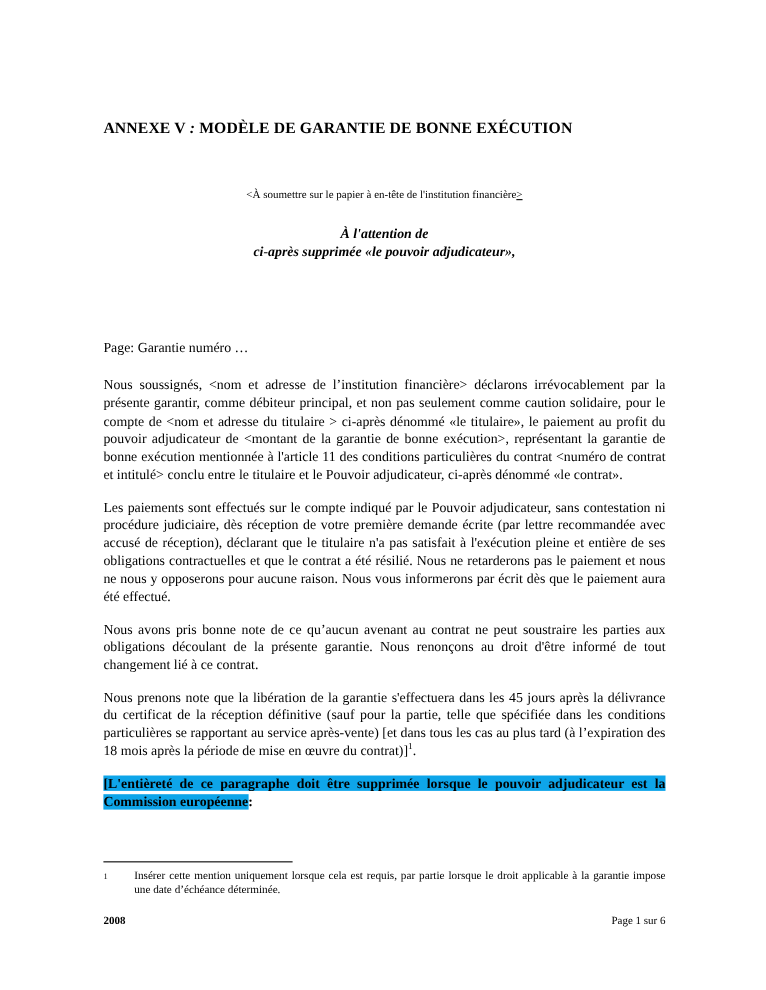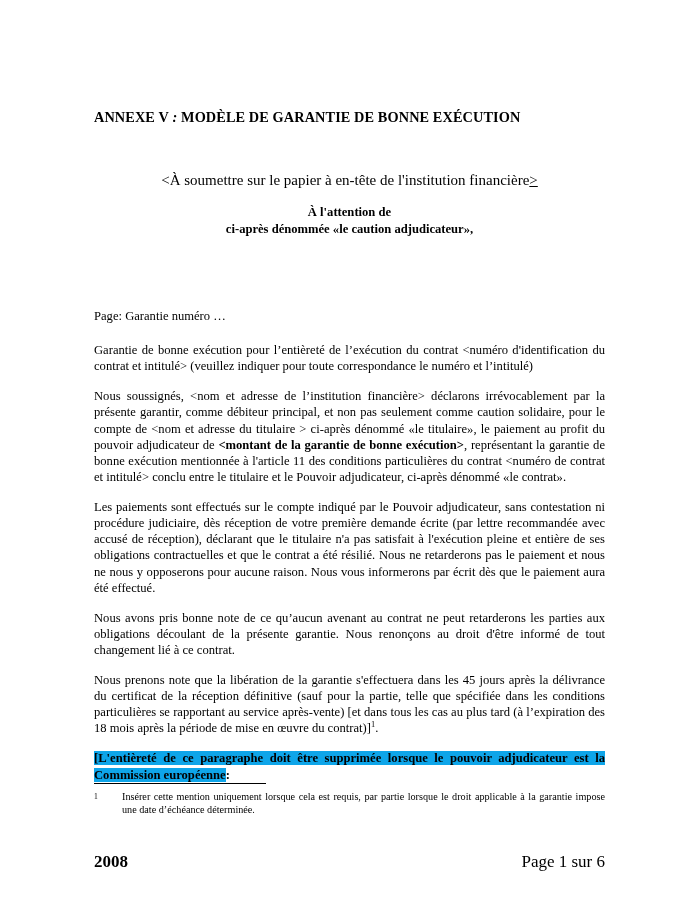--- a/index.html
+++ b/index.html
@@ -48,33 +48,34 @@
     font-weight: bold;
   }
 
   
   .submit-line {
     position: absolute;
     top: 172px;
     left: 0;
     width: 511px;
     text-align: center;
-    font-size: 15px;
+    font-size: 10px;
   }
   .submit-line .u { text-decoration: underline; }
 
   .attention-block {
     position: absolute;
     top: 204px;
     left: 0;
     width: 511px;
     text-align: center;
     font-size: 12.6px;
     font-weight: bold;
     line-height: 16.5px;
+    font-style: italic;
   }
   .attention-block div { white-space: nowrap; }
 
   
   .body-block {
     position: absolute;
     top: 308px;
     left: 0;
     width: 511px;
   }
@@ -84,21 +85,21 @@
     line-height: 16.2px;
     text-align: justify;
     text-justify: inter-word;
   }
   p.para:last-child { margin-bottom: 0; }
   .obj-line {
     margin: 0 0 18px 0;
     font-size: 12.6px;
     line-height: 16.2px;
   }
-  .b { font-weight: bold; }
+  .b { font-weight: normal; }
   sup.fn {
     font-size: 8.4px;
     vertical-align: super;
     line-height: 0;
   }
 
   
   .hl-para {
     margin: 0;
     font-size: 12.6px;
@@ -139,57 +140,56 @@
   }
   .footnote-text {
     display: block;
     padding-left: 28px;
   }
 
   
   .footer {
     position: absolute;
     left: 94px;
-    top: 852px;
-    width: 511px;
-    font-size: 17px;
+    top: 832px;
+    width: 511px;
+    font-size: 10px;
     display: flex;
     justify-content: space-between;
     align-items: flex-start;
   }
   .footer-year { font-weight: bold; }
   .footer-page { font-weight: normal; }
 </style>
 </head>
 <body>
 
 <div class="page">
 
   <div class="content">
 
     <h1 class="doc-title"><span>ANNEXE V</span><span class="italic-colon"> : </span><span>MODÈLE DE GARANTIE DE BONNE EXÉCUTION</span></h1>
 
     <div class="submit-line"><span>&lt;À soumettre sur le papier à en-tête de l'institution financière</span><span class="u">&gt;</span></div>
 
     <div class="attention-block">
       <div>À l'attention de</div>
-      <div>ci-après dénommée «le caution adjudicateur»,</div>
+      <div>ci-après supprimée «le pouvoir adjudicateur»,</div>
     </div>
 
     <div class="body-block">
 
       <p class="obj-line">Page: Garantie numéro …</p>
 
-      <p class="para">Garantie de bonne exécution pour l’entièreté de l’exécution du contrat &lt;numéro d'identification du contrat et intitulé&gt; (veuillez indiquer pour toute correspondance le numéro et l’intitulé)</p>
 
       <p class="para"><span>Nous soussignés, &lt;nom et adresse de l’institution financière&gt; déclarons irrévocablement par la présente garantir, comme débiteur principal, et non pas seulement comme caution solidaire, pour le compte de &lt;nom et adresse du titulaire &gt; ci-après dénommé «le titulaire», le paiement au profit du pouvoir adjudicateur de </span><span class="b">&lt;montant de la garantie de bonne exécution&gt;</span><span>, représentant la garantie de bonne exécution mentionnée à l'article 11 des conditions particulières du contrat &lt;numéro de contrat et intitulé&gt; conclu entre le titulaire et le Pouvoir adjudicateur, ci-après dénommé «le contrat».</span></p>
 
       <p class="para">Les paiements sont effectués sur le compte indiqué par le Pouvoir adjudicateur, sans contestation ni procédure judiciaire, dès réception de votre première demande écrite (par lettre recommandée avec accusé de réception), déclarant que le titulaire n'a pas satisfait à l'exécution pleine et entière de ses obligations contractuelles et que le contrat a été résilié. Nous ne retarderons pas le paiement et nous ne nous y opposerons pour aucune raison. Nous vous informerons par écrit dès que le paiement aura été effectué.</p>
 
-      <p class="para">Nous avons pris bonne note de ce qu’aucun avenant au contrat ne peut retarderons les parties aux obligations découlant de la présente garantie. Nous renonçons au droit d'être informé de tout changement lié à ce contrat.</p>
+      <p class="para">Nous avons pris bonne note de ce qu’aucun avenant au contrat ne peut soustraire les parties aux obligations découlant de la présente garantie. Nous renonçons au droit d'être informé de tout changement lié à ce contrat.</p>
 
       <p class="para"><span>Nous prenons note que la libération de la garantie s'effectuera dans les 45 jours après la délivrance du certificat de la réception définitive (sauf pour la partie, telle que spécifiée dans les conditions particulières se rapportant au service après-vente) [et dans tous les cas au plus tard (à l’expiration des 18 mois après la période de mise en œuvre du contrat)]</span><sup class="fn">1</sup><span>.</span></p>
 
       <p class="hl-para"><span class="hl">[L'entièreté de ce paragraphe doit être supprimée lorsque le pouvoir adjudicateur est la Commission européenne</span><span>:</span></p>
 
     </div>
   </div>
 
   <div class="footnote-rule"></div>
 

